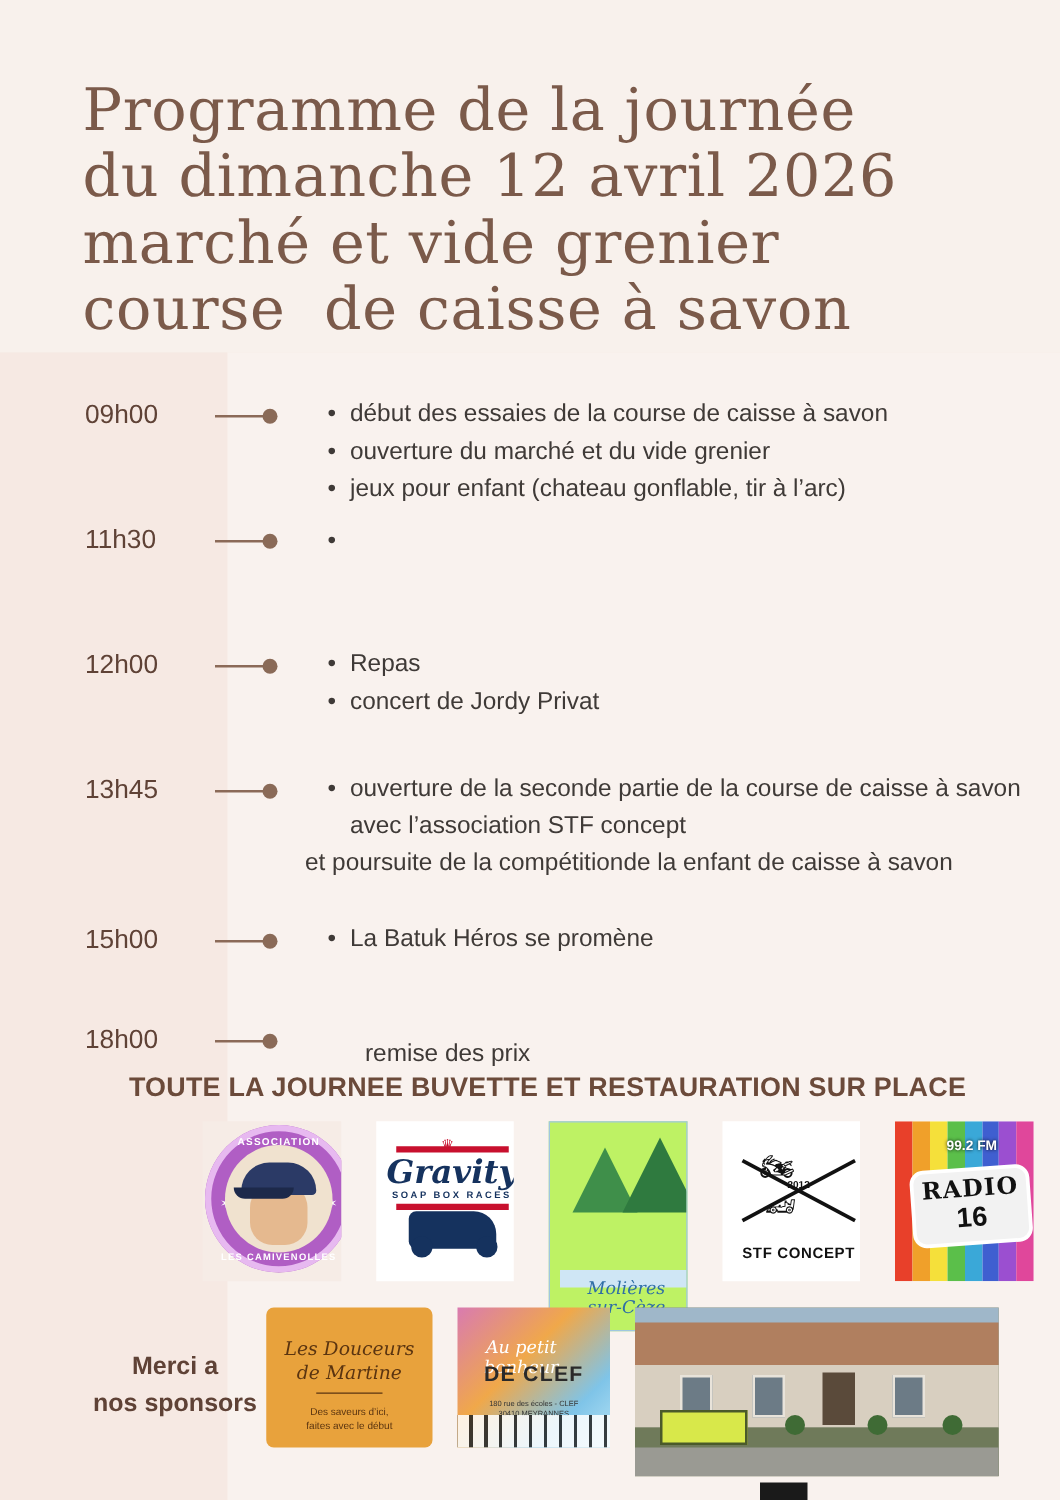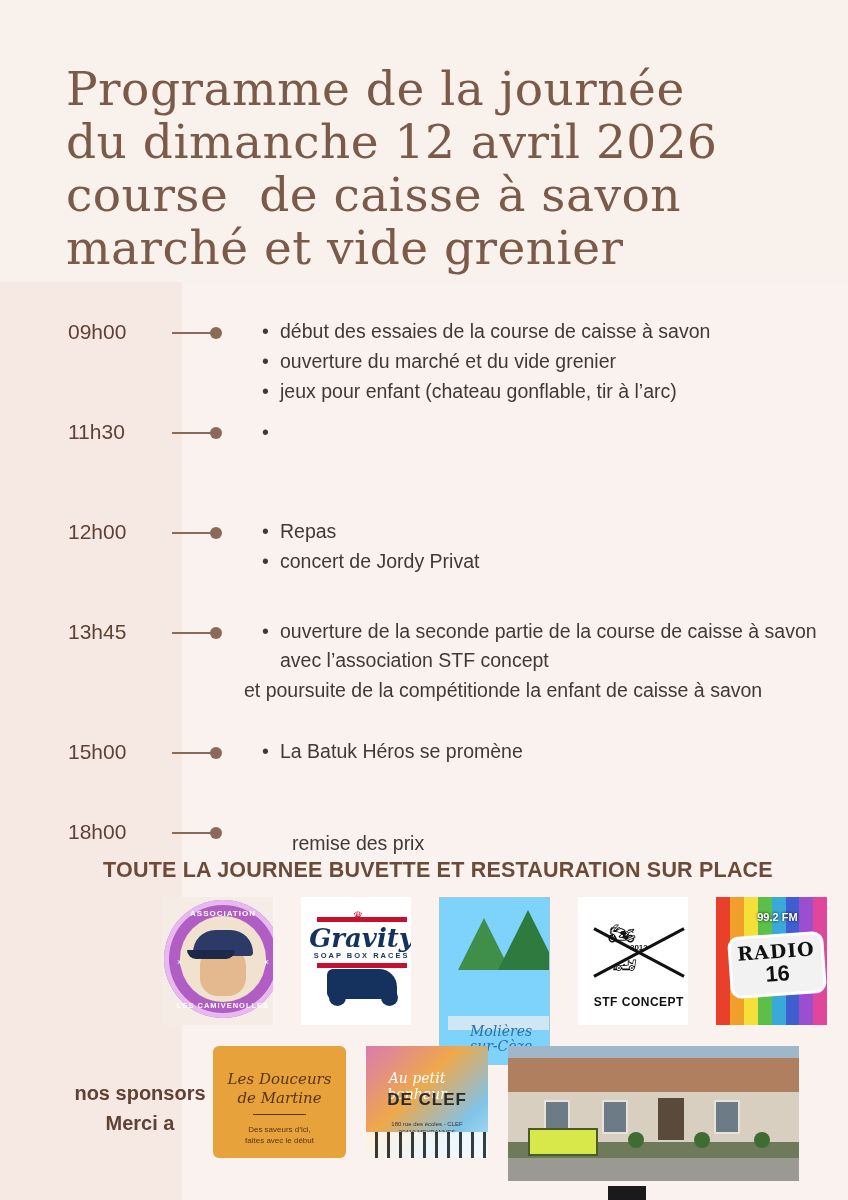--- a/index.html
+++ b/index.html
@@ -257,21 +257,21 @@
   }
   .gv-crown {
     position: absolute;
     left: 52px; top: 12px;
     color: #c8102e; font-size: 12px;
   }
 
   
   .logo-mol {
     width: 122px; height: 168px;
-    background: #7dd3fc;
+    background: #bef264;
     border: 1px solid #9fc7e0;
     box-sizing: border-box;
   }
   .mol-mount {
     position: absolute;
     width: 0; height: 0;
     border-style: solid;
   }
   .mol-water {
     position: absolute;
@@ -508,22 +508,22 @@
 <body>
 
 <div class="page">
   <div class="band-top"></div>
   <div class="band-left"></div>
   <div class="band-main"></div>
 
   <div class="title">
     <div>Programme de la journée</div>
     <div>du dimanche 12 avril 2026</div>
+    <div>marché et vide grenier</div>
     <div>course  de caisse à savon</div>
-    <div>marché et vide grenier</div>
   </div>
 
   <div class="timeline">
 
     <div class="row" style="top:20px;">
       <div class="time">09h00</div>
       <div class="connector" style="top:7px;">
         <div class="line"></div>
         <div class="dot"></div>
       </div>
@@ -663,22 +663,22 @@
       <div class="radio-freq">99.2 FM</div>
       <div class="radio-badge">
         <b>RADIO</b>
         <i>16</i>
       </div>
     </div>
 
   </div>
 
   <div class="thanks">
+    <div>Merci a</div>
     <div>nos sponsors</div>
-    <div>Merci a</div>
   </div>
 
   <div class="logos-row2">
 
     <div class="logo-douceurs">
       <div class="dc-title">
         <span>Les Douceurs</span><br>
         <span>de Martine</span>
       </div>
       <div class="dc-line"></div>

